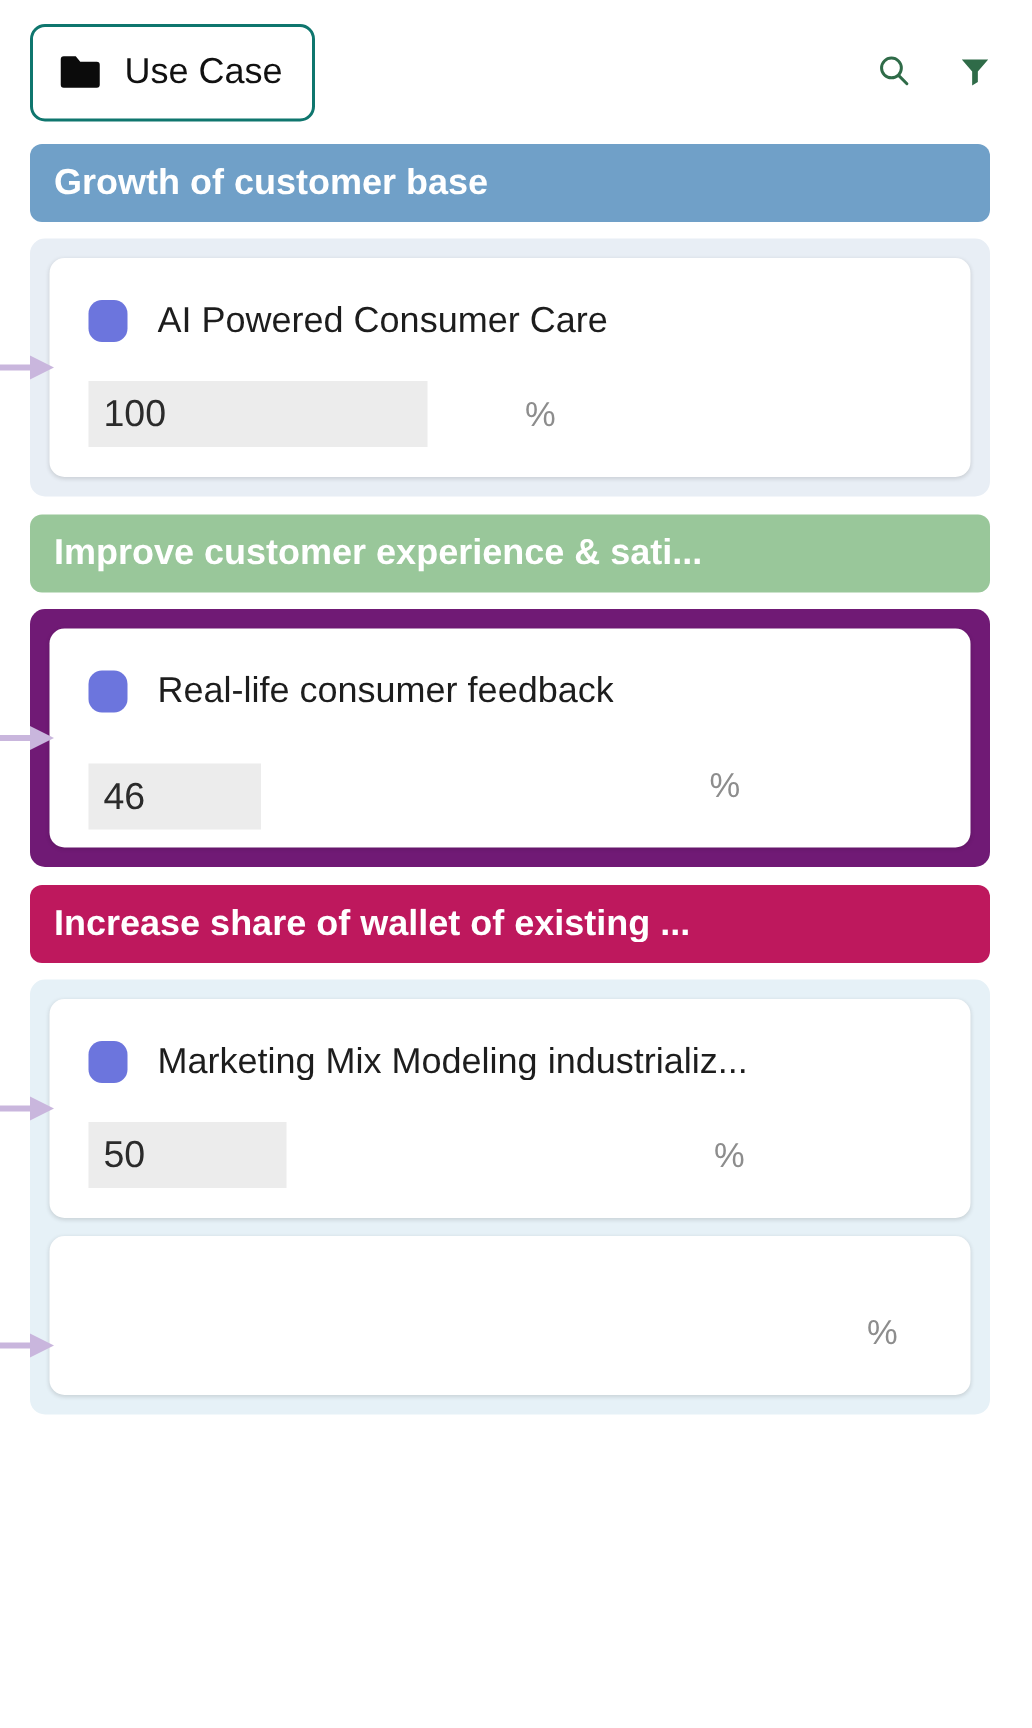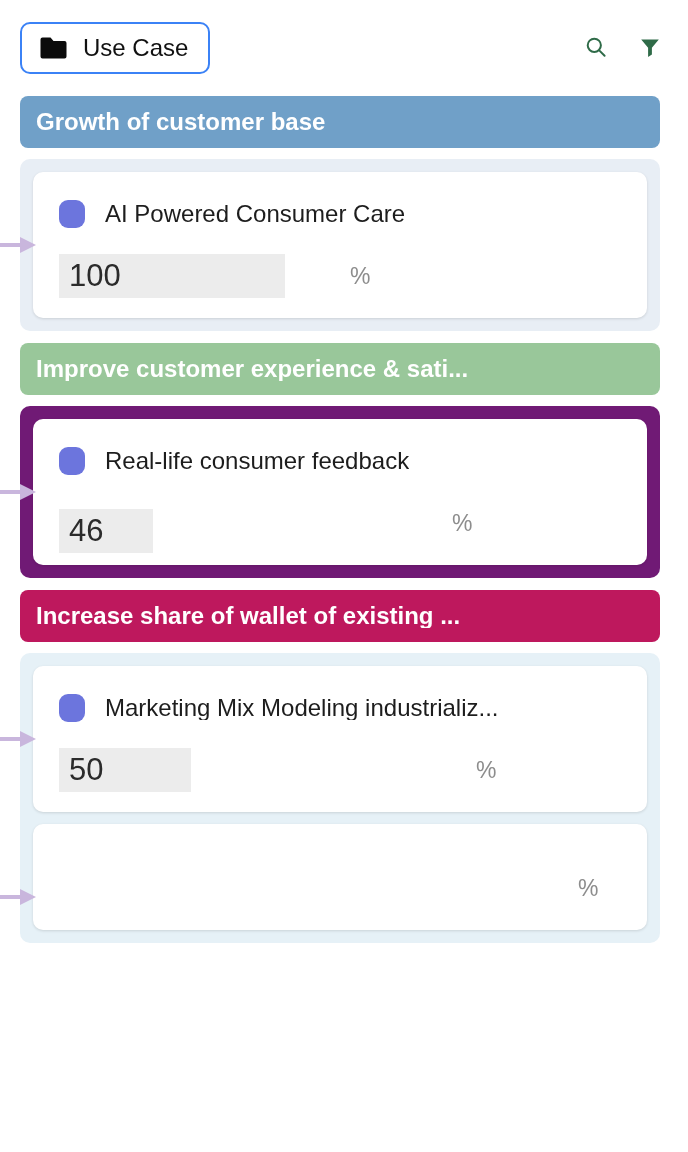--- a/index.html
+++ b/index.html
@@ -22,25 +22,25 @@
     display: flex;
     align-items: center;
     padding: 0 24px 0 20px;
     box-sizing: border-box;
   }
   .usecase-chip {
     display: inline-flex;
     align-items: center;
     gap: 16px;
     background: #ffffff;
-    border: 2px solid #3b82f6;
+    border: 2px solid #0f766e;
     border-radius: 10px;
     padding: 10px 20px 10px 18px;
     box-sizing: border-box;
-    height: 52px;
+    height: 65px;
   }
   .folder-icon {
     width: 27px;
     height: 22px;
     display: block;
   }
   .usecase-label {
     font-size: 24px;
     color: #111111;
     line-height: 1;
@@ -128,21 +128,21 @@
     align-items: center;
     margin-top: 20px;
     height: 44px;
   }
   .value-input {
     background: #ececec;
     border: none;
     outline: none;
     height: 44px;
     font-family: "Liberation Sans", sans-serif;
-    font-size: 31px;
+    font-size: 25px;
     color: #2b2b2b;
     padding: 4px 10px;
     box-sizing: border-box;
     border-radius: 0;
   }
   .value-input::placeholder { color: #9a9a9a; }
   .percent-label {
     font-size: 23px;
     color: #8d8d8d;
     line-height: 1;
@@ -213,21 +213,21 @@
       <div class="section-header" style="background: rgb(153, 199, 154);">
         <div class="section-header-title">Improve customer experience &amp; sati...</div>
       </div>
       <div class="section-body" style="background: #701a75;">
         <div class="card">
           <div class="card-title-row">
             <span class="status-dot" style="background: rgb(108, 117, 221);"></span>
             <span class="card-title">Real-life consumer feedback</span>
           </div>
           <div class="card-value-row">
-            <input class="value-input" type="text" value="46" style="width: 94px; margin-top: 16px;">
+            <input class="value-input" type="text" value="46" style="width: 115px; margin-top: 16px;">
             <span class="percent-label" style="margin-left: 115px; position: relative; left: 184px;">%</span>
           </div>
         </div>
       </div>
     </div>
     <div class="section">
       <div class="section-header" style="background: #be185d;">
         <div class="section-header-title">Increase share of wallet of existing ...</div>
       </div>
       <div class="section-body" style="background: rgb(230, 241, 247);">

